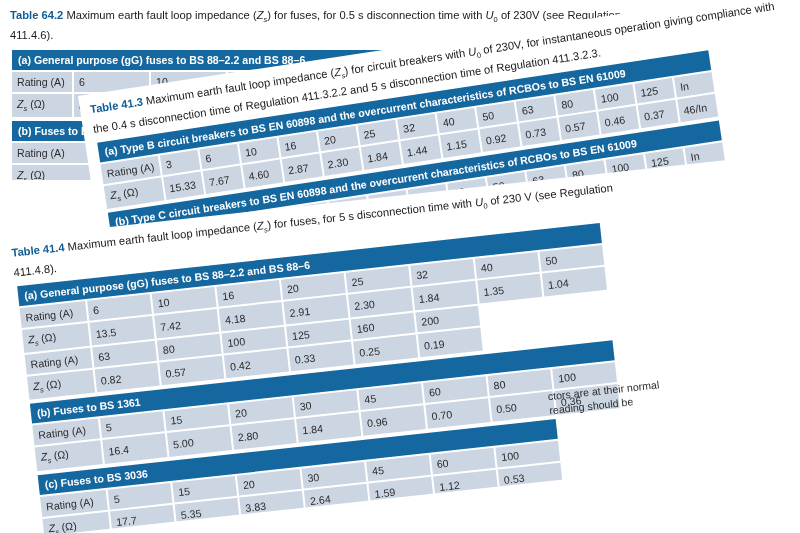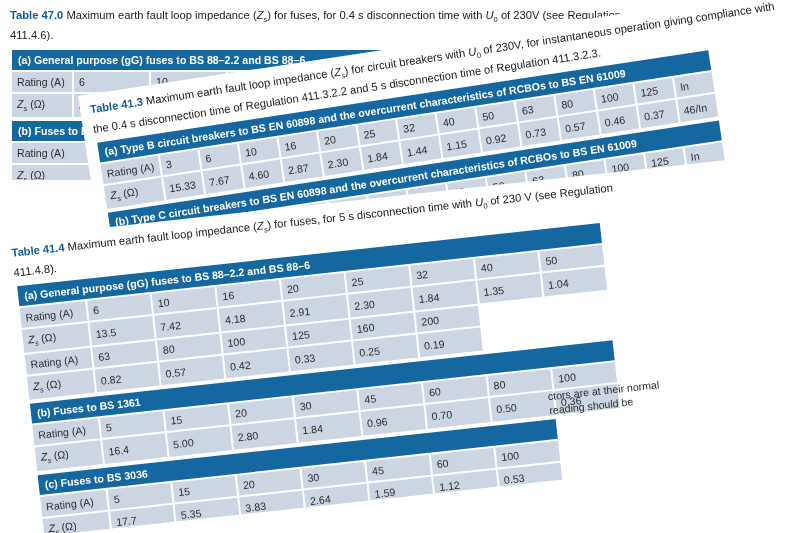--- a/index.html
+++ b/index.html
@@ -43,22 +43,22 @@
   #s414{left:-10px;top:240px;width:760px;
         transform:rotate(-6.2deg);transform-origin:0 0;}
   #s414 .cap{margin:8px 0 5px 20px;width:620px;}
   #s414 .tbl{margin-left:20px;}
 </style>
 </head>
 <body>
 
 <div class="sheet" id="s412" style="height: 180px; overflow: hidden;">
   <div class="cap">
-    <b>Table 47.0</b>
-    <span>Maximum earth fault loop impedance (</span><span class="it">Z</span><sub class="it">s</sub><span>) for fuses, for 0.4 s disconnection time with </span><span class="it">U</span><sub>0</sub><span> of 230V (see Regulation 411.4.6).</span>
+    <b>Table 64.2</b>
+    <span>Maximum earth fault loop impedance (</span><span class="it">Z</span><sub class="it">s</sub><span>) for fuses, for 0.5 s disconnection time with </span><span class="it">U</span><sub>0</sub><span> of 230V (see Regulation 411.4.6).</span>
   </div>
 
   <table class="tbl" id="t412a" style="width: 455px;">
       <colgroup>
         <col style="width: 60px;">
         <col style="width: 75px;">
         <col style="width: 75px;">
         <col style="width: 75px;">
         <col style="width: 75px;">
         <col style="width: 75px;">

